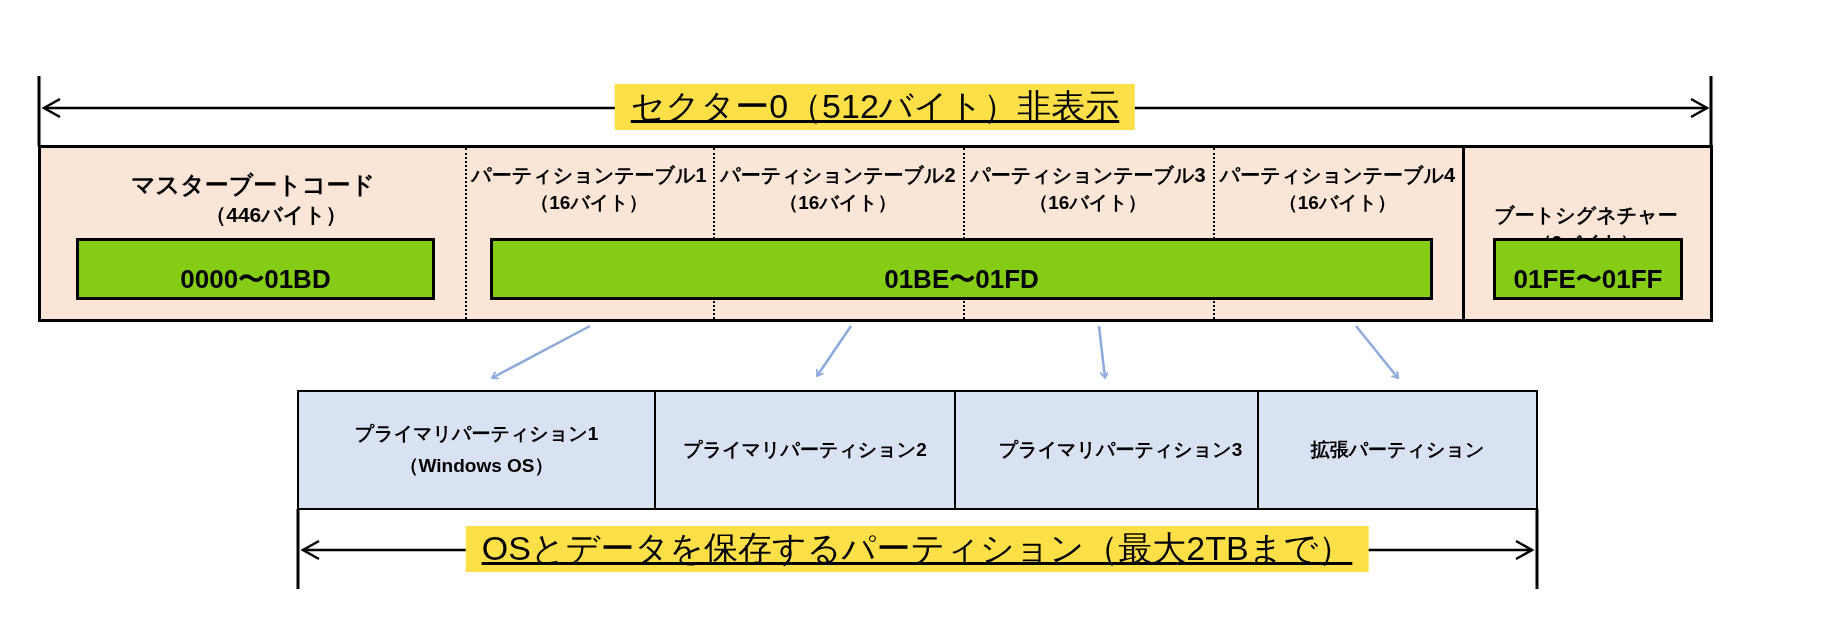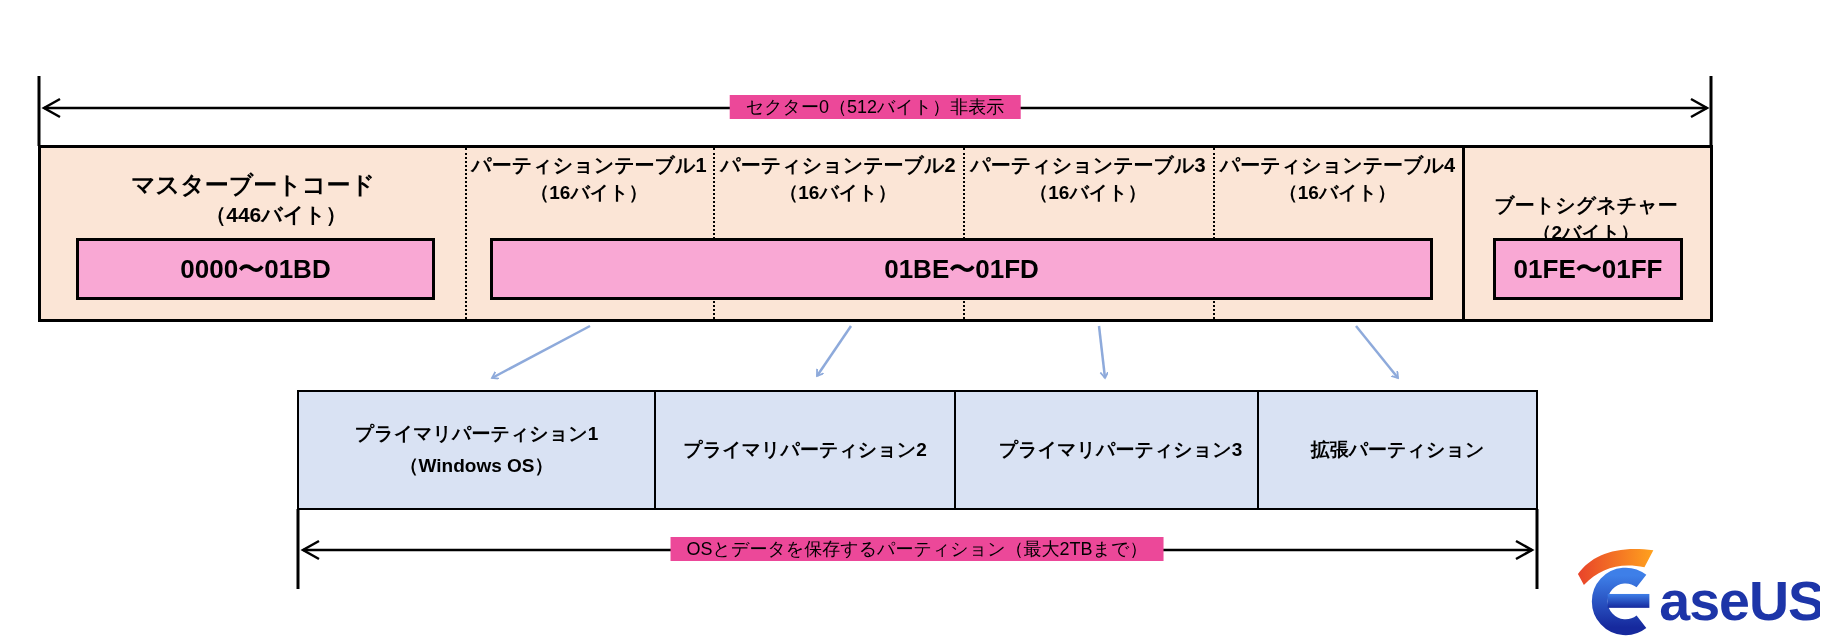--- a/index.html
+++ b/index.html
@@ -14,49 +14,49 @@
     background:#FBE5D6;border:3px solid #000;box-sizing:border-box;z-index:2;
   }
   .divider{position:absolute;top:0;bottom:0;width:0;}
   .divider.dot{border-left:2px dotted #000;}
   .divider.solid{border-left:3px solid #000;}
   .sec-head{position:absolute;top:0;text-align:center;white-space:nowrap;z-index:1;}
   .sec-title{font-weight:bold;font-size:20px;line-height:30px;}
   .sec-size{font-weight:bold;font-size:19px;line-height:26px;}
   .s0 .sec-title{font-size:24px;line-height:34px;margin-top:20px;}
   .s0 .sec-size{font-size:21px;padding-left:46px;}
-  .s1,.s2,.s3,.s4,.s5{padding-top:2px;}
+  .s1,.s2,.s3,.s4,.s5{padding-top:12px;}
   .s0{left:0;width:424px;}
   .s1{left:424px;width:248px;}
   .s2{left:672px;width:250px;}
   .s3{left:922px;width:250px;}
   .s4{left:1172px;width:249px;}
   .s5{left:1421px;width:248px;margin-top:40px;}
   .range-box{
-    position:absolute;top:90px;height:62px;background:#f9a8d4;border:3px solid #000;
-    box-sizing:border-box;display:flex;align-items:center;justify-content:center;
+    position:absolute;top:90px;height:62px;background:#84cc16;border:3px solid #000;
+    box-sizing:border-box;display:flex;align-items:flex-end;justify-content:center;
     font-weight:bold;font-size:26px;z-index:3;white-space:nowrap;
   }
   .r0{left:35px;width:359px;}
   .r1{left:449px;width:943px;}
   .r2{left:1452px;width:190px;}
   
   .pbox{
     position:absolute;top:390px;height:120px;background:#D9E2F3;border:2px solid #000;
     box-sizing:border-box;display:flex;flex-direction:column;align-items:center;justify-content:center;
     font-weight:bold;font-size:19px;line-height:32px;text-align:center;white-space:nowrap;z-index:2;
   }
   .p1{left:297px;width:359px;}
   .p2{left:654px;width:302px;}
   .p3{left:954px;width:333px;}
   .p4{left:1257px;width:281px;}
   
   .measure-label{
-    position:absolute;transform:translate(-50%,-50%);background:#ec4899;
-    padding:0 16px;font-size:18px;white-space:nowrap;z-index:5;
+    position:absolute;transform:translate(-50%,-50%);background:#fde047;
+    padding:0 16px;font-size:34px;white-space:nowrap;z-index:5;text-decoration:underline;
   }
   .lbl-top{left:875px;top:107px;}
   .lbl-bottom{left:917px;top:549px;}
   
   .logo{position:absolute;left:1572px;top:542px;width:248px;height:94px;z-index:2;}
 </style>
 </head>
 <body>
 
 <div class="canvas">
@@ -145,32 +145,14 @@
       <path d="M1537,509 V589" stroke-width="3"></path>
       <path d="M303,550 H1532" stroke-width="2.5"></path>
       <path d="M319,541 L303,550 L319,559" stroke-width="2.5"></path>
       <path d="M1516,541 L1532,550 L1516,559" stroke-width="2.5"></path>
     </g>
   </svg>
 
   <div class="measure-label lbl-top">セクター0（512バイト）非表示</div>
   <div class="measure-label lbl-bottom">OSとデータを保存するパーティション（最大2TBまで）</div>
 
-  <div class="logo">
-    <svg viewBox="0 0 250 94" width="248" height="94">
-      <defs>
-        <linearGradient id="lgO" x1="0" y1="0" x2="1" y2="0">
-          <stop offset="0" stop-color="#E8432A"></stop>
-            <stop offset="1" stop-color="#FFA21E"></stop>
-        </linearGradient>
-        <linearGradient id="lgB" x1="0" y1="0" x2="0" y2="1">
-          <stop offset="0" stop-color="#3E7FE8"></stop>
-            <stop offset="1" stop-color="#16299D"></stop>
-        </linearGradient>
-      </defs>
-      <path d="M70,39 A26,26 0 1 0 70,80" stroke="url(#lgB)" stroke-width="16" fill="none"></path>
-      <rect x="36" y="52" width="42" height="14" fill="url(#lgB)"></rect>
-      <path d="M6,32 C20,12 46,3 82,8 L73,25 C48,20 28,26 12,43 Z" fill="url(#lgO)"></path>
-      <text x="88" y="78" font-size="56" font-weight="bold" fill="#1D35A8" font-family="&quot;Liberation Sans&quot;,&quot;DejaVu Sans&quot;,sans-serif" letter-spacing="-1">aseUS</text>
-    </svg>
-  </div>
 
 </div>
 
 </body></html>

